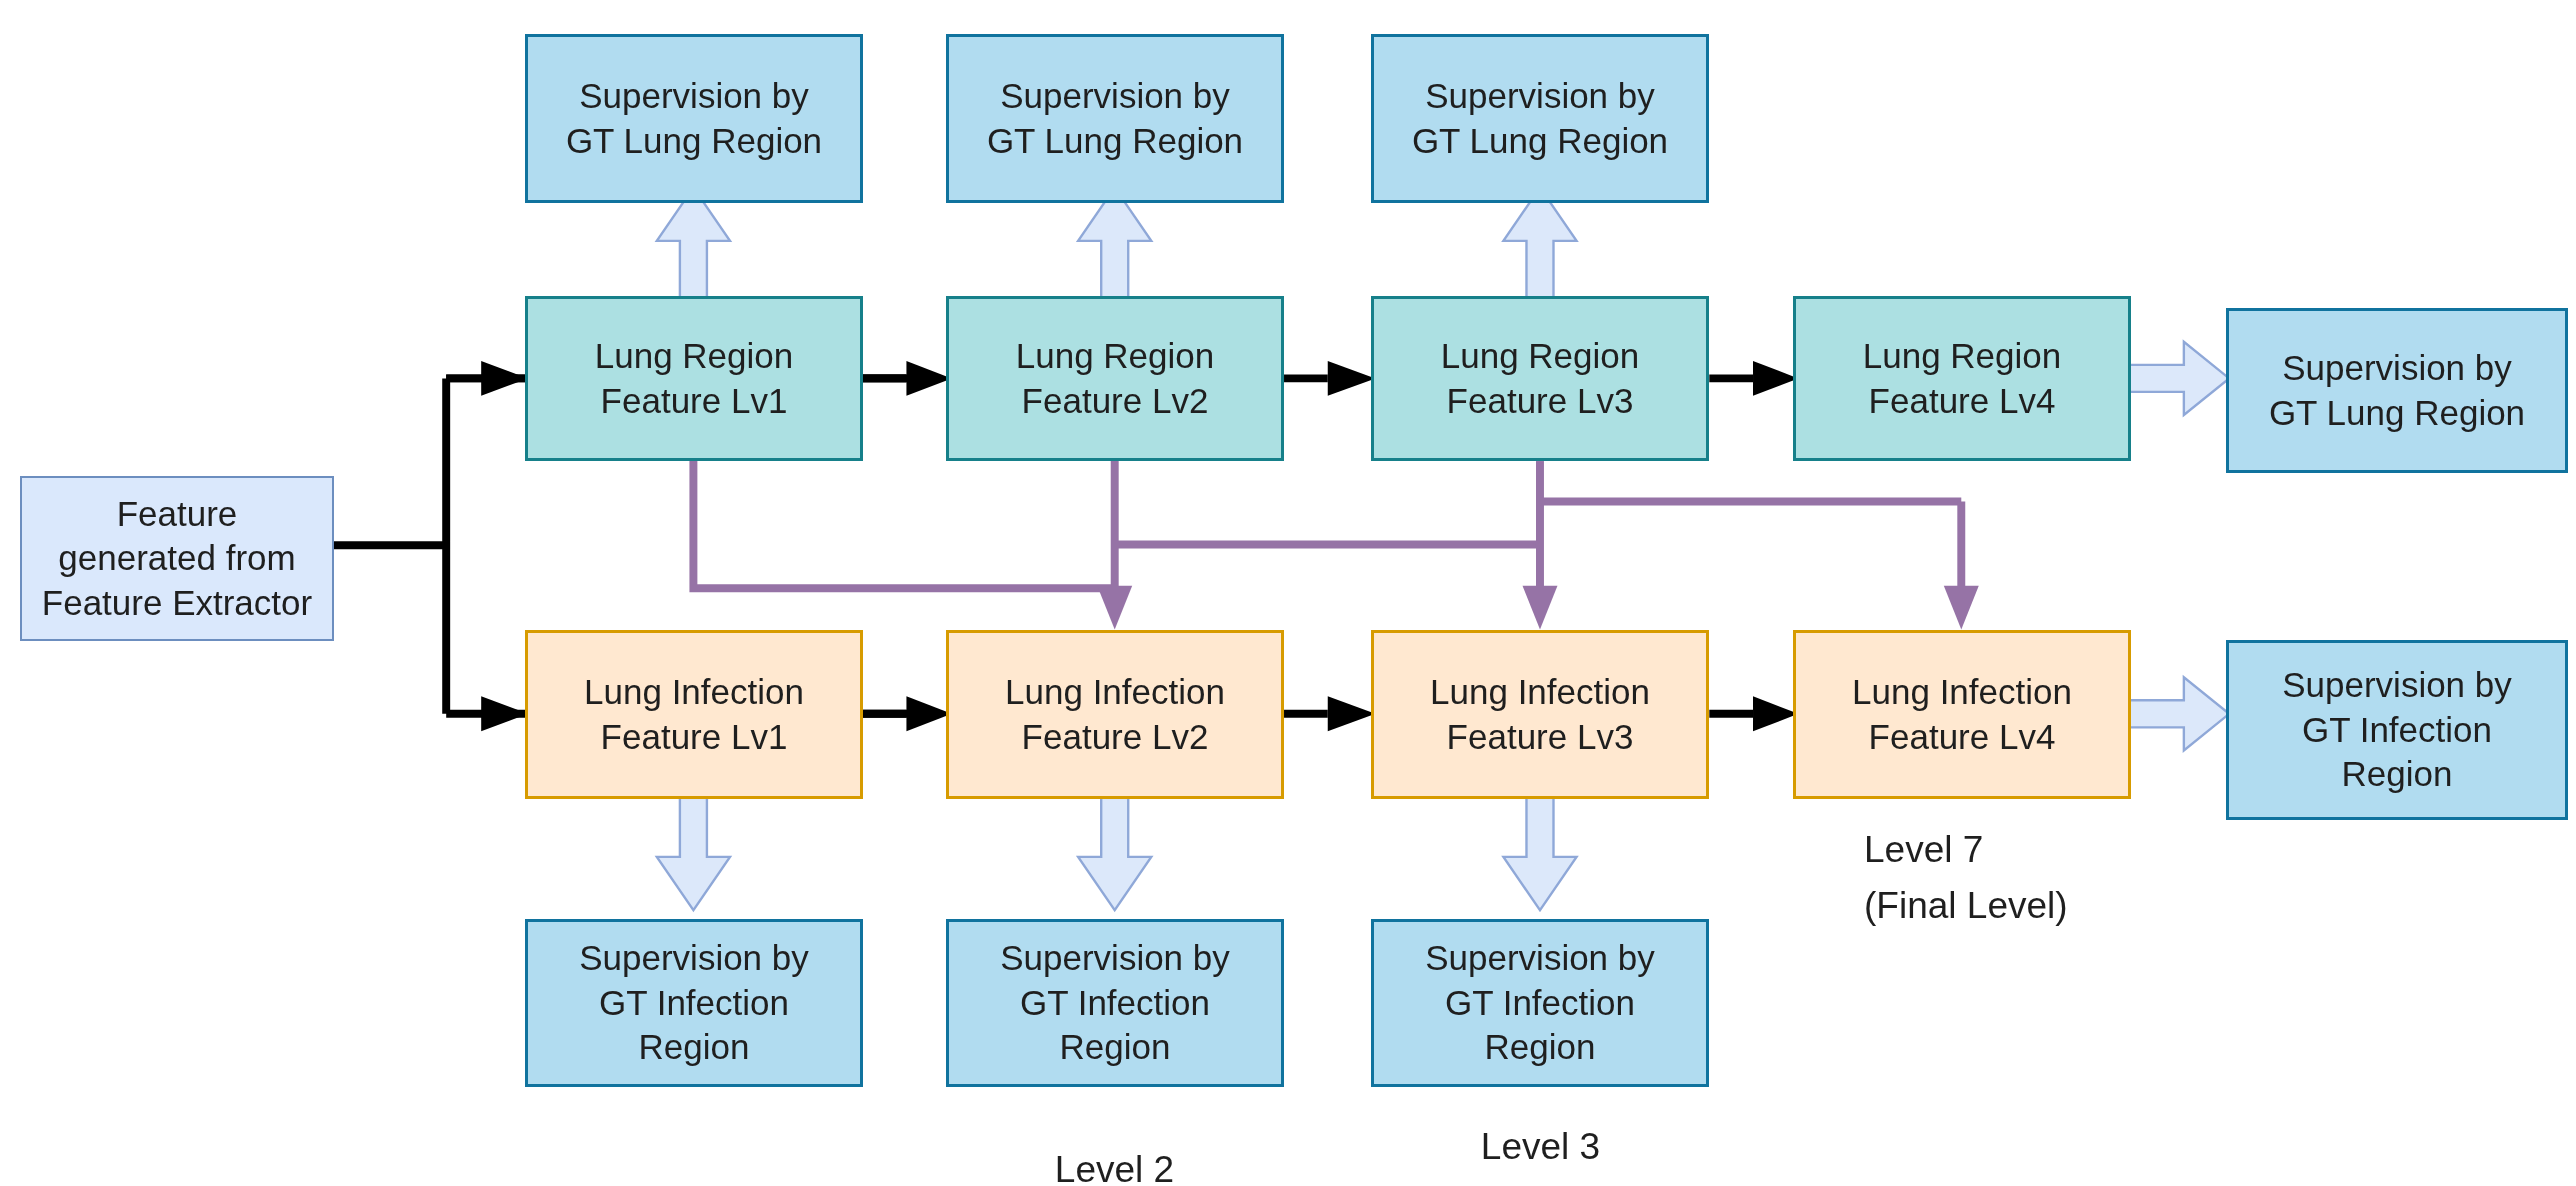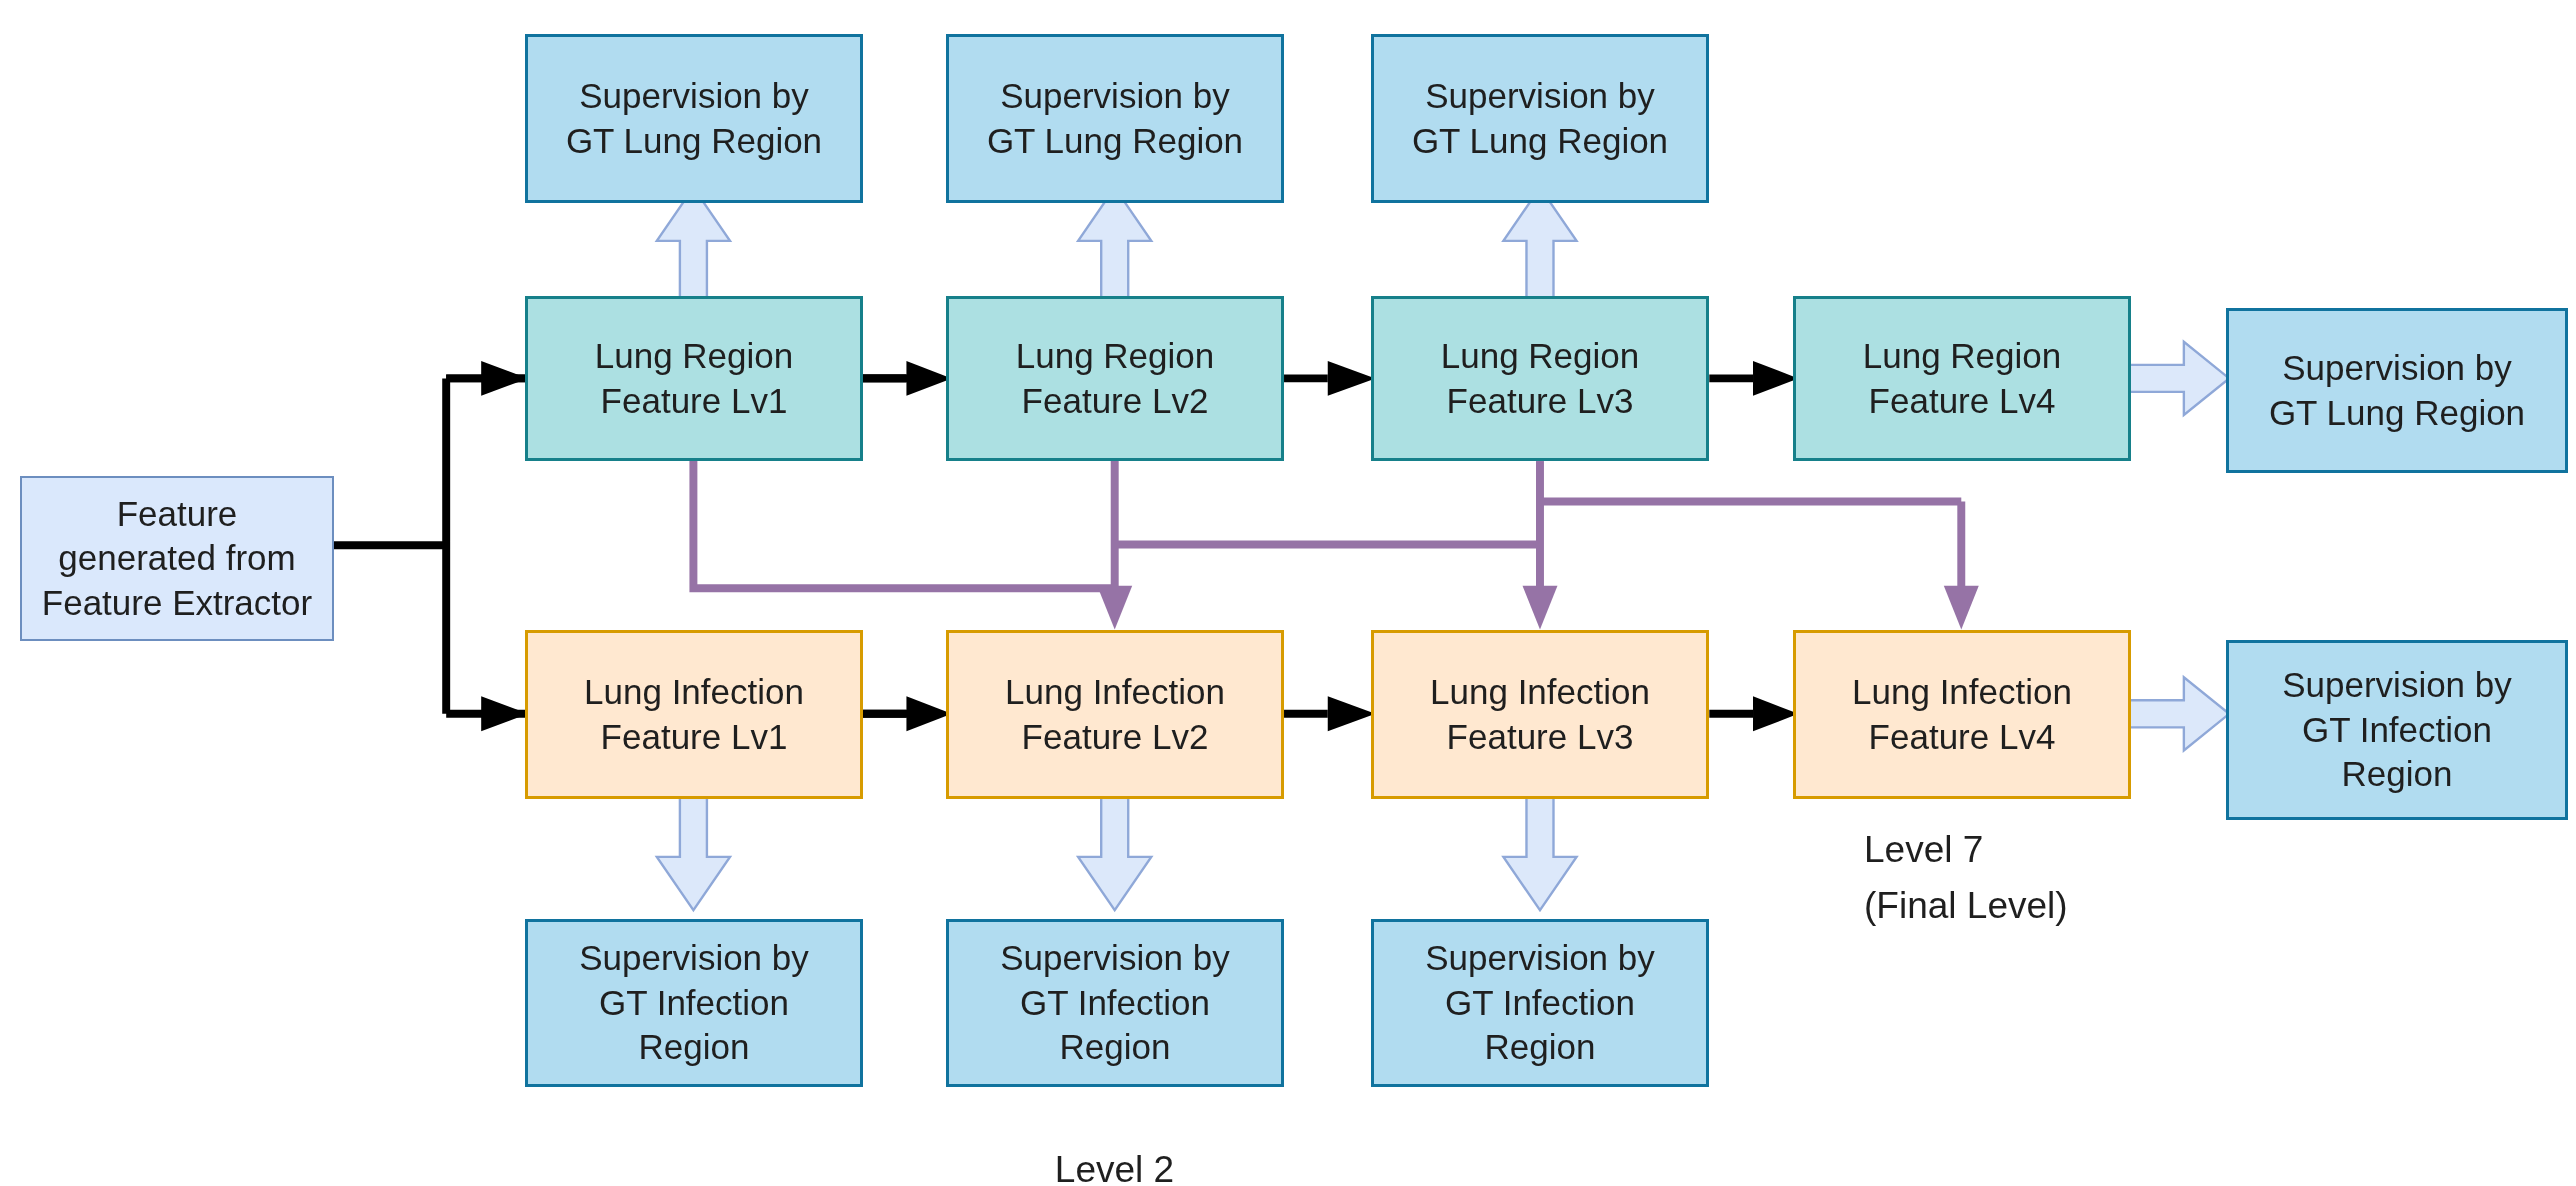--- a/index.html
+++ b/index.html
@@ -136,17 +136,18 @@
   <div class="box sup" style="left:946px;top:907px;width:338px;height:168px;">Supervision by
 GT Infection
 Region</div>
   <div class="box sup" style="left:1371px;top:907px;width:338px;height:168px;">Supervision by
 GT Infection
 Region</div>
 
 
   <div class="lbl centered" style="left:574px;top:1153px;width:239px;margin-top:20px;">Level 1</div>
   <div class="lbl centered" style="left:995px;top:1142px;width:239px;">Level 2</div>
+  <div class="lbl centered" style="left:1421px;top:1119px;width:239px;">Level 3</div>
   <div class="lbl" style="left:1864px;top:822px;width:334px;text-align:left;">Level 7
 (Final Level)</div>
 
 </div>
 
 
 </body></html>

